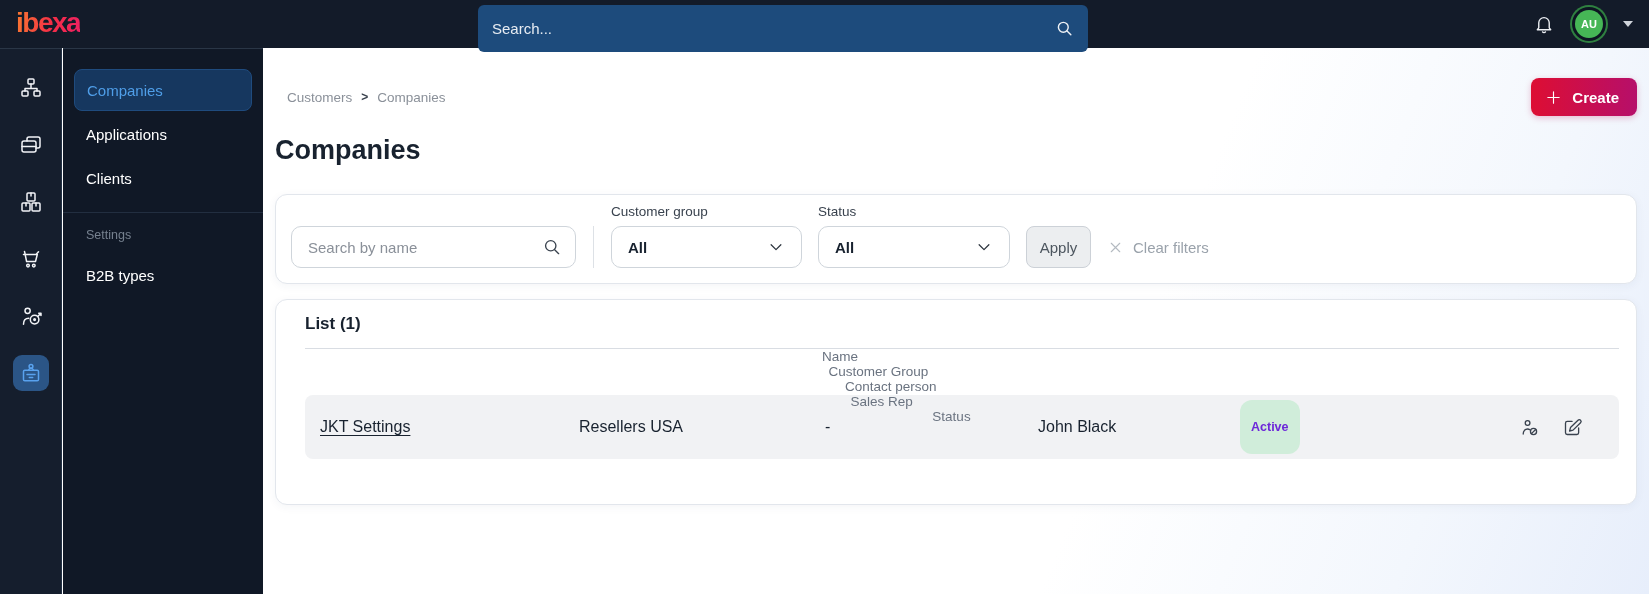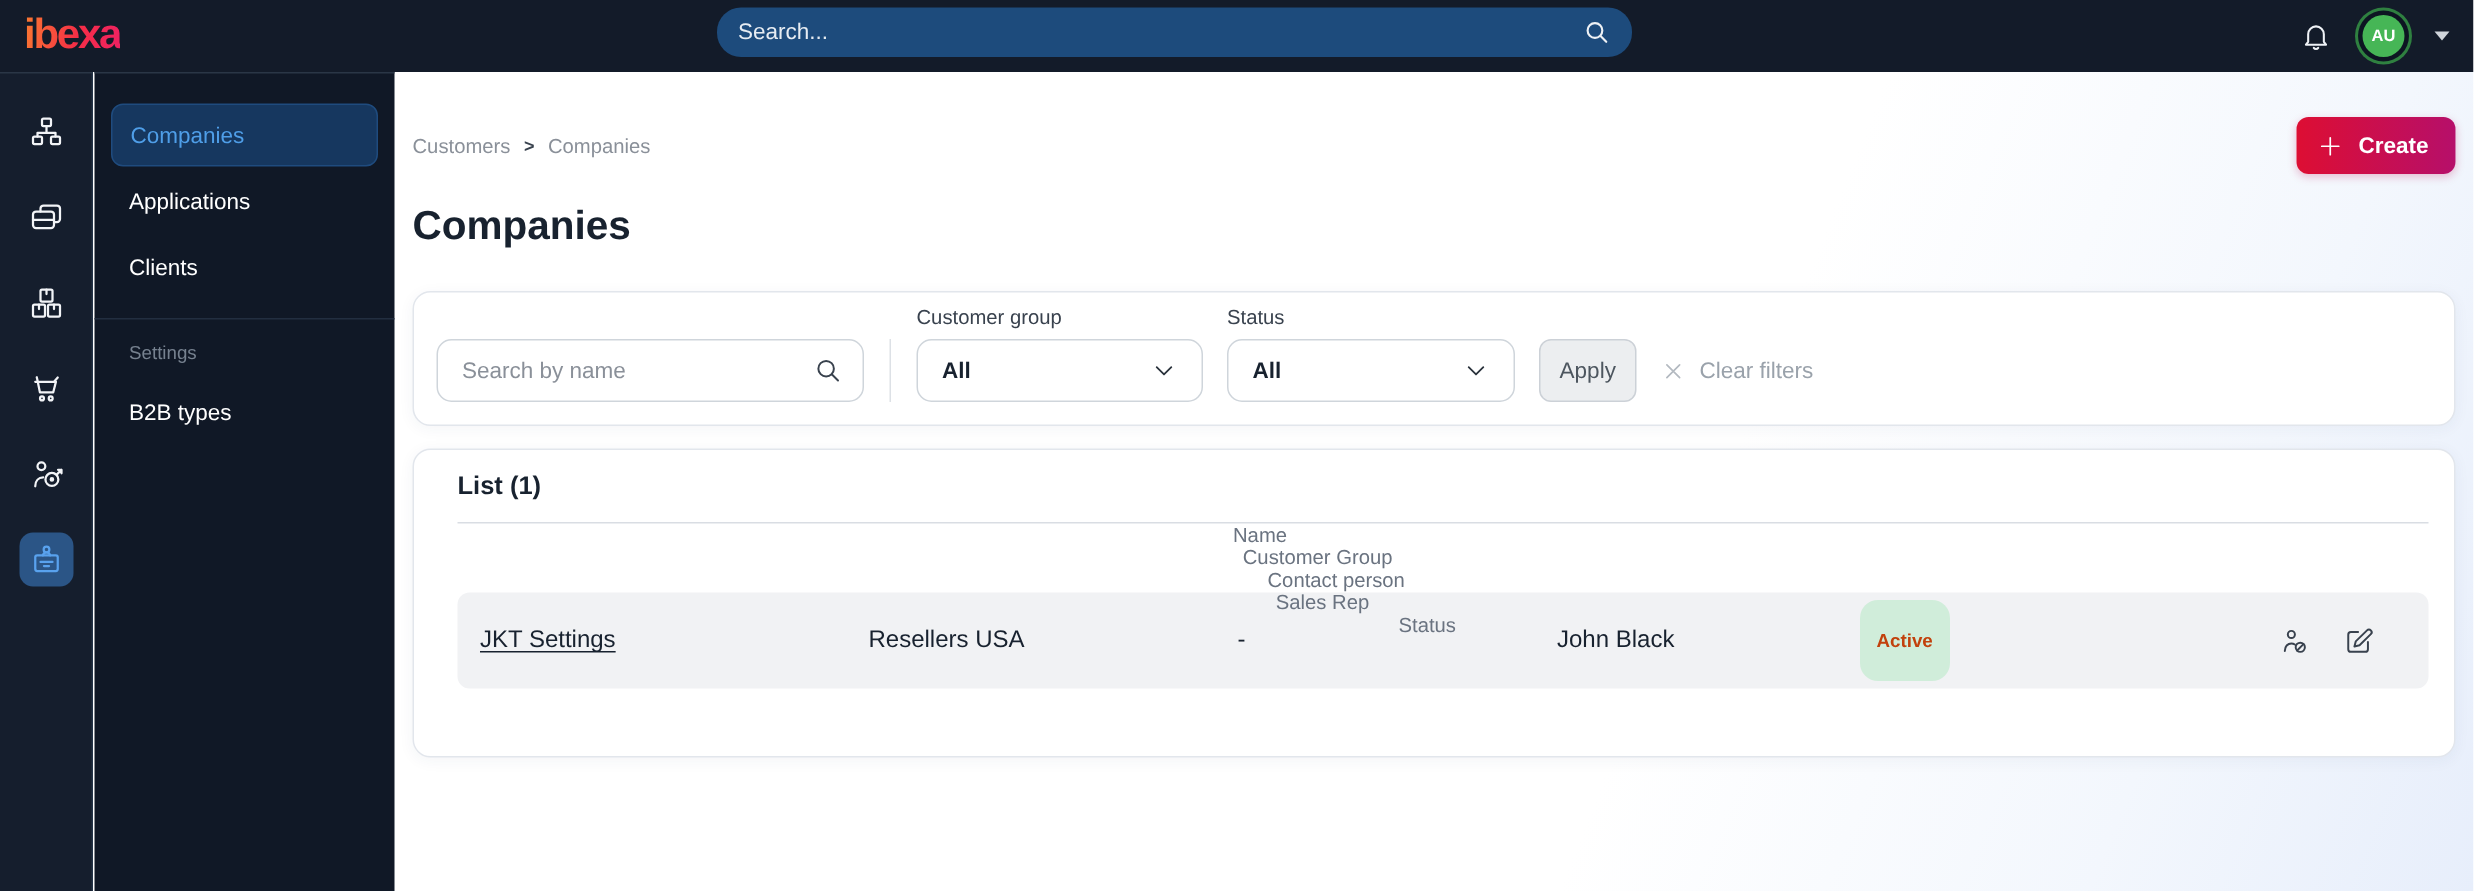--- a/index.html
+++ b/index.html
@@ -9,22 +9,22 @@
     background:#fff; position:relative; color:#18222f;
   }
   
   .topbar { position:absolute; left:0; top:0; width:1649px; height:48px; background:#131b29; z-index:10; }
   .logo {
     position:absolute; left:16px; top:7px; font-size:28px; font-weight:800; letter-spacing:-1.5px;
     background:linear-gradient(100deg,#f97b30 0%,#f52e46 55%,#ee2163 100%);
     -webkit-background-clip:text; background-clip:text; color:transparent; cursor:pointer;
   }
   .topsearch {
-    position:absolute; left:478px; top:5px; width:610px; height:33px;
-    background:#1d4b7c; border-radius:16px; display:flex; align-items:center; padding:0 14px;justify-content:center;
+    position:absolute; left:478px; top:5px; width:610px; height:47px;
+    background:#1d4b7c; border-radius:6px; display:flex; align-items:center; padding:0 14px;justify-content:center;
   }
   .topsearch input {
     flex:1; background:transparent; border:none; outline:none; color:#fff; font-size:15px;
     font-family:"Liberation Sans", sans-serif;
   }
   .topsearch input::placeholder { color:#f2f5f9; opacity:.95; }
   .top-right { position:absolute; right:16px; top:0; height:48px; display:flex; align-items:center; gap:14px; }
   .bell { width:22px; height:22px; cursor:pointer; }
   .avatar {
     width:28px; height:28px; border-radius:50%; background:#46b656; color:#fff;
@@ -60,21 +60,21 @@
 
   
   .main {
     position:absolute; left:263px; top:48px; right:0; bottom:0;
     background:linear-gradient(112deg,#ffffff 62%, #f3f7fd 84%, #e7eefb 100%);
     padding:0 12px;
   }
   .crumb-row { display:flex; justify-content:space-between; align-items:center; margin-top:30px; height:38px; }
   .breadcrumb { display:flex; align-items:center; gap:9px; font-size:13.5px; color:#8a9099; }
   .breadcrumb .sep { color:#39424e; font-weight:700; font-size:12px; }
-  .crumb-link { cursor:pointer; }
+  .crumb-link { cursor:pointer;margin-left:12px; }
   .create-btn {
     height:38px; min-width:97px; padding:0 18px 0 14px; border:none; border-radius:8px; cursor:pointer;
     background:linear-gradient(90deg,#dd0e33,#b60f6a); color:#fff; font-size:15px; font-weight:700;
     display:flex; align-items:center; gap:10px; font-family:"Liberation Sans", sans-serif;
     box-shadow:0 2px 6px rgba(190,15,80,.25);
   }
   .create-btn svg { width:17px; height:17px; stroke:#fff; stroke-width:1.6; fill:none; stroke-linecap:round; }
   h1.page-title { font-size:27px; font-weight:700; color:#18222f; margin-top:19px; }
 
   .card {
@@ -114,21 +114,21 @@
   .th { font-size:13.5px; color:#6a7380; }
   .col-name { width:259px; } .col-group { width:246px; } .col-contact { width:213px; }
   .col-rep { width:202px; } .col-status { flex:1; }
   .trow {
     display:flex; align-items:center; height:64px; background:#f1f2f4; border-radius:8px;
     padding-left:15px; padding-right:36px; cursor:pointer;
   }
   .td { font-size:16px; color:#18222f; }
   .row-link { text-decoration:underline; text-underline-offset:3px; cursor:pointer; }
   .badge {
-    display:inline-block; background:#d0edda; color:#c2410c; font-size:12.5px; font-weight:600;
+    display:inline-block; background:#d0edda; color:#6d28d9; font-size:12.5px; font-weight:600;
     padding:20px 11px; border-radius:12px;
   }
   .row-actions { display:flex; align-items:center; gap:22px; }
   .row-actions svg { width:21px; height:21px; stroke:#39424e; stroke-width:1.5; fill:none; stroke-linecap:round; stroke-linejoin:round; cursor:pointer; }
 </style>
 </head>
 <body>
 
 <div class="topbar">
   <div class="logo">ibexa</div>

